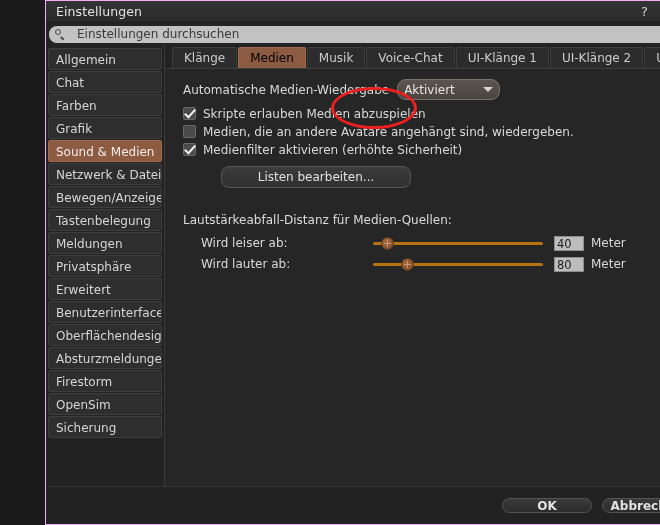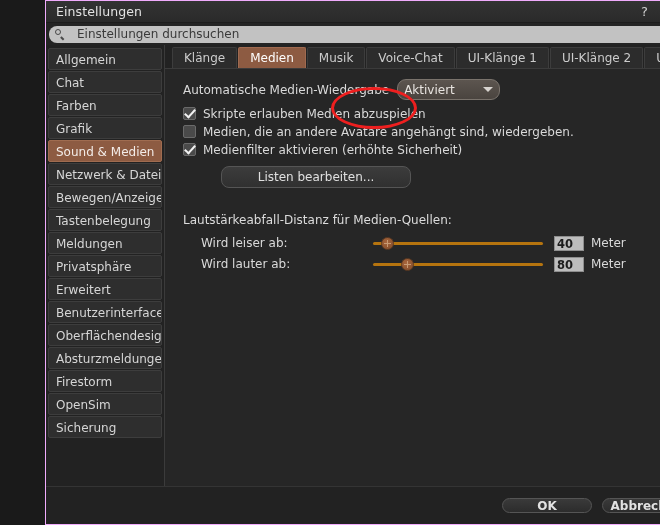--- a/index.html
+++ b/index.html
@@ -217,21 +217,21 @@
     border-bottom: none;
     border-radius: 2px 2px 0 0;
     margin-right: 1px;
     cursor: pointer;
     white-space: nowrap;
     box-sizing: border-box;
   }
   .tab.active {
     background: #8d5b42;
     border-color: #a06a50;
-    color: #ffffff;
+    color: #000000;
   }
 
   
   .content {
     flex: 1 1 auto;
     position: relative;
     padding: 10px 16px 0 18px;
     box-sizing: border-box;
     overflow: hidden;
   }
@@ -381,21 +381,20 @@
     flex: 0 0 auto;
     background: #bdbdbd;
     border: 1px solid #8e8e8e;
     color: #1c1c1c;
     font-size: 11.5px;
     font-family: "DejaVu Sans", sans-serif;
     line-height: 14px;
     padding-left: 2px;
     box-sizing: border-box;
     cursor: text;
-    font-weight: bold;
   }
   .unit {
     margin-left: 7px;
     font-size: 12px;
     color: #d9d9d9;
   }
 
   
   .annot-ellipse {
     position: absolute;

